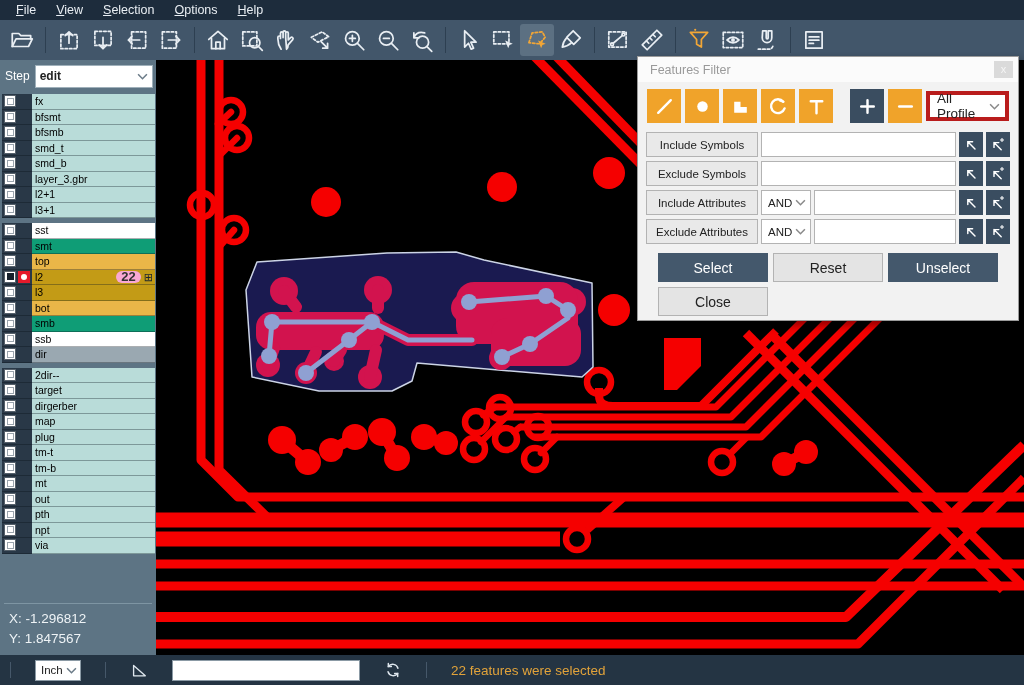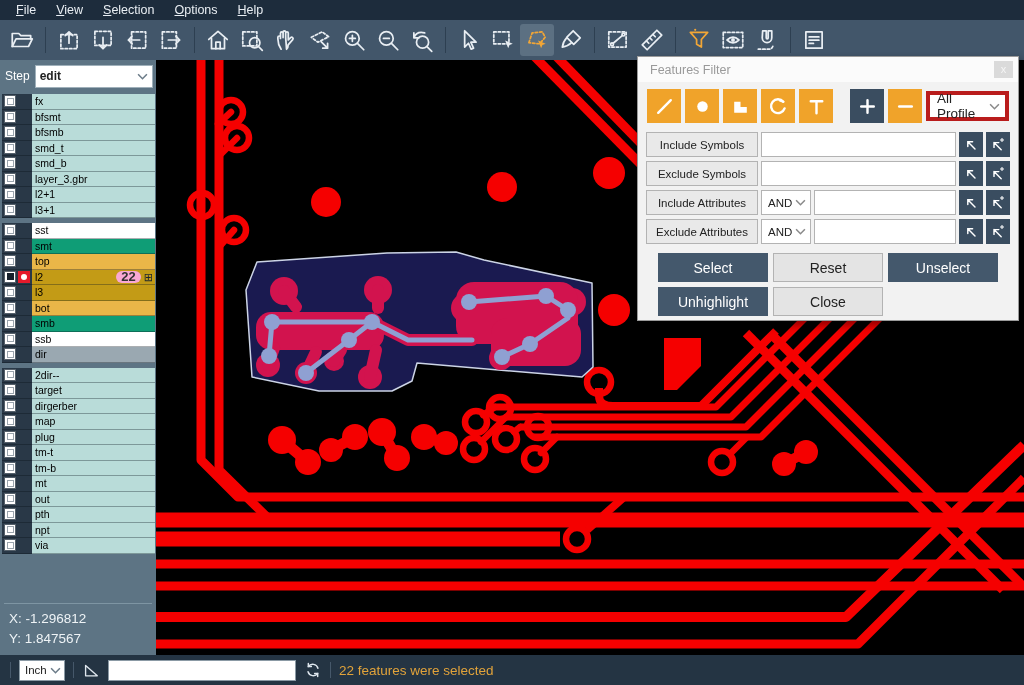--- a/index.html
+++ b/index.html
@@ -87,21 +87,21 @@
                 font:12px "Liberation Sans",sans-serif; padding:0 4px; }
   .pick-btn { width:24px; height:25px; background:#3a4d60; display:flex; align-items:center;
               justify-content:center; flex:0 0 auto; }
   .dialog-actions { display:grid; grid-template-columns:1fr 1fr 1fr; gap:5px; margin:9px 20px 0; }
   .act-btn { height:29px; font-size:14px; display:flex; align-items:center; justify-content:center; }
   .act-navy { background:#44586c; color:#fff; }
   .act-light { background:#e4e4e4; color:#222; border:1px solid #b3b3b3; }
 
   
   .statusbar { position:absolute; bottom:0; left:0; right:0; height:30px; background:#243443;
-               display:flex; align-items:center; gap:8px; padding-left:10px; z-index:5; }
+               display:flex; align-items:center; gap:24px; padding-left:10px; z-index:5; }
   .sp { width:1px; height:16px; background:#46586a; flex:0 0 auto; }
   .unit-select { width:46px; height:21px; background:#fff; border:1px solid #8b9aa5; display:flex;
                  align-items:center; padding:0 3px 0 5px; font-size:11.5px; color:#222; }
   .unit-select .chev { margin-left:auto; }
   .cmd-input { width:188px; height:21px; background:#fff; border:1px solid #8b9aa5;
                font:12px "Liberation Sans",sans-serif; padding:0 4px; }
   .status-msg { color:#e2a33a; font-size:13.5px; }
 </style>
 </head>
 <body>
@@ -768,21 +768,20 @@
             <path d="M14,16 L5,7 M5,13 V7 H11" fill="none" stroke="#fff" stroke-width="1.8" stroke-linecap="round"></path>
             <path d="M12.5,3.8 h5 M15,1.3 v5" stroke="#fff" stroke-width="1.3"></path>
           </svg>
         </div>
       </div>
     </div>
   <div class="dialog-actions">
       <div class="act-btn act-navy">Select</div>
       <div class="act-btn act-light">Reset</div>
       <div class="act-btn act-navy">Unselect</div>
-      <div class="act-btn act-navy">Unhighlight</div>
       <div class="act-btn act-light">Close</div>
     </div>
 </div>
 
 <div class="statusbar">
   <div class="sp"></div>
   <div class="unit-select">
     <span>Inch</span>
     <svg class="chev" viewBox="0 0 10 6">
         <path d="M1,1 L5,5 L9,1" fill="none" stroke="#6b7b88" stroke-width="1.4"></path>

